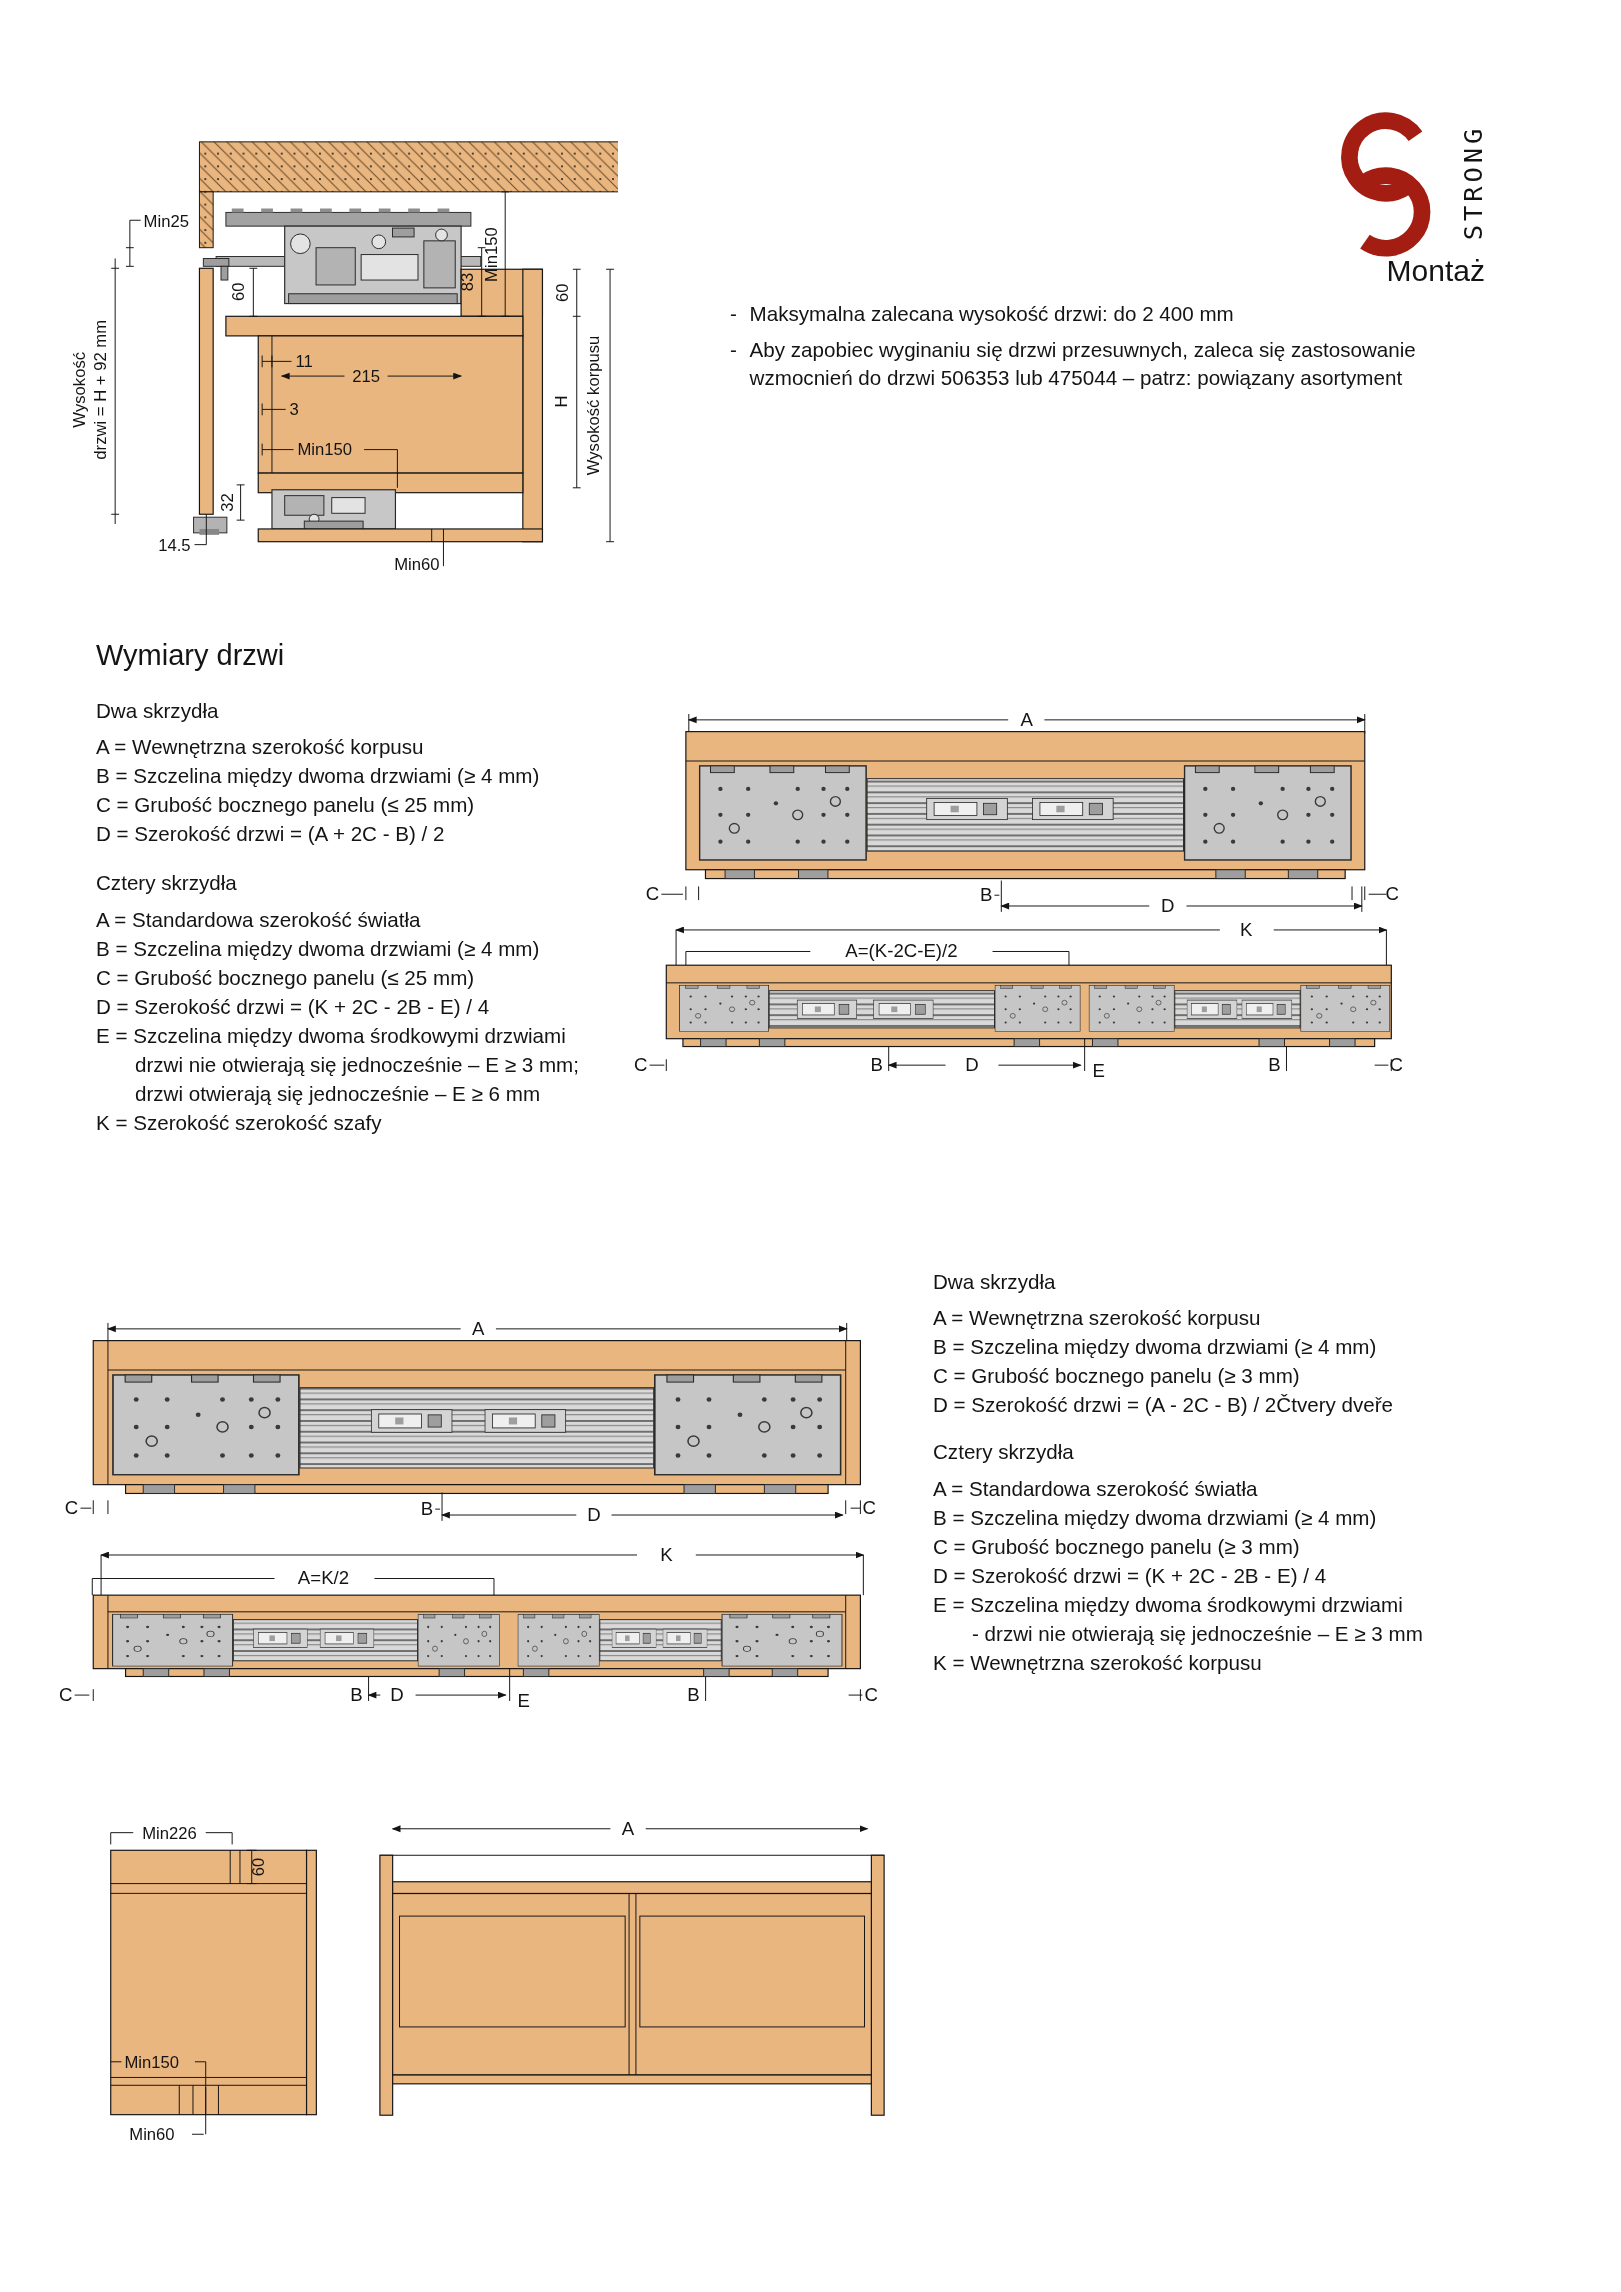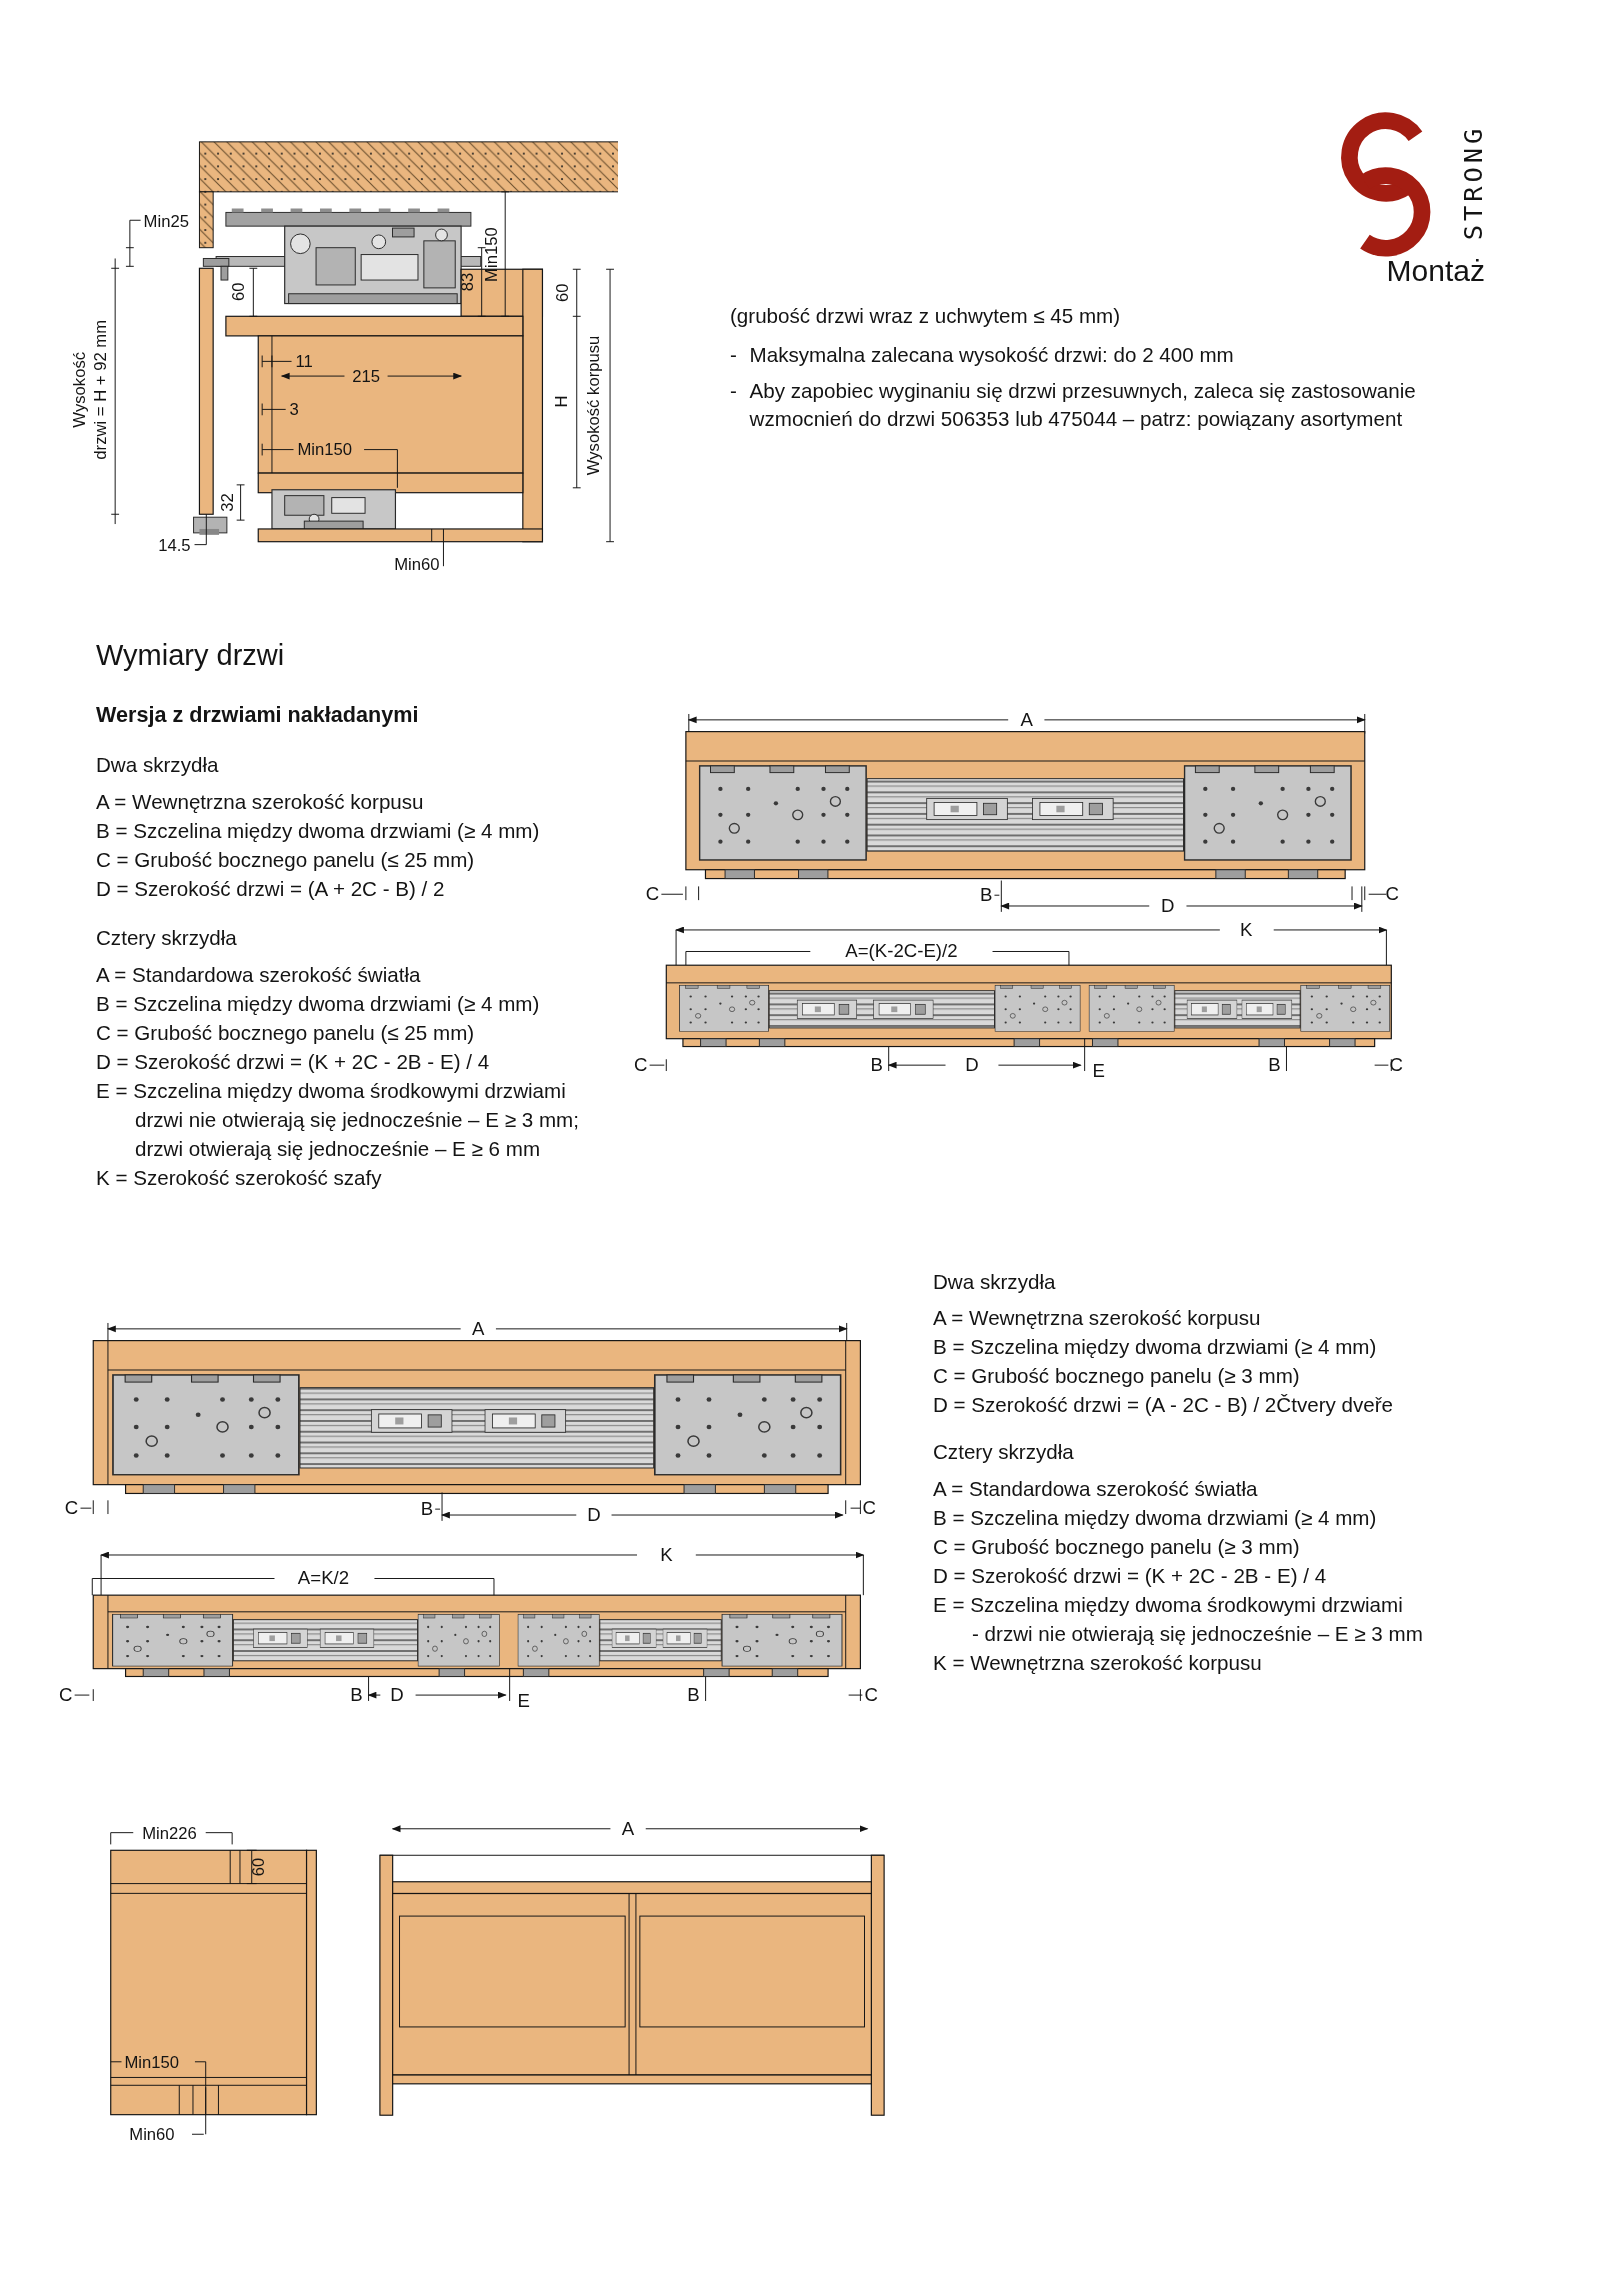--- a/index.html
+++ b/index.html
@@ -173,34 +173,32 @@
     <path class="dim" d="M175,407 V443 M171,407 H179 M171,443 H179"></path>
     <text transform="rotate(-90 167 425)" x="167" y="425" text-anchor="middle">32</text>
     <path class="dim" d="M140,437 V468 M128,468 H140"></path>
     <text x="124" y="474" text-anchor="end">14.5</text>
     <path class="dim" d="M382,465 V490"></path>
     <text x="378" y="494" text-anchor="end">Min60</text>
   </svg>
 
   <div class="abs" style="left:730px;top:253px;width:755px">
     <div class="h1">Montaż</div>
-    <div class="body-t" style="margin-top:13.7px">(grubość drzwi wraz z uchwytem ≤ 45 mm)</div>
     <div class="bullet" style="margin-top:11.8px">
       <span class="dash">-</span>
       <span>Maksymalna zalecana wysokość drzwi: do 2 400 mm</span>
     </div>
     <div class="bullet">
       <span class="dash">-</span>
       <span>Aby zapobiec wyginaniu się drzwi przesuwnych, zaleca się zastosowanie wzmocnień do drzwi 506353 lub 475044 – patrz: powiązany asortyment</span>
     </div>
   </div>
 
   <div class="abs" style="left:96px;top:637px;width:568px">
     <div class="h2">Wymiary drzwi</div>
-    <div class="h3" style="margin-top:27.4px">Wersja z drzwiami nakładanymi</div>
     <div class="line" style="margin-top:21.6px">Dwa skrzydła</div>
     <div style="margin-top:7.8px">
       <div class="line">A = Wewnętrzna szerokość korpusu</div>
       <div class="line">B = Szczelina między dwoma drzwiami (≥ 4 mm)</div>
       <div class="line">C = Grubość bocznego panelu (≤ 25 mm)</div>
       <div class="line">D = Szerokość drzwi = (A + 2C - B) / 2</div>
     </div>
     <div class="line" style="margin-top:19.6px">Cztery skrzydła</div>
     <div style="margin-top:7.8px">
       <div class="line">A = Standardowa szerokość światła</div>

